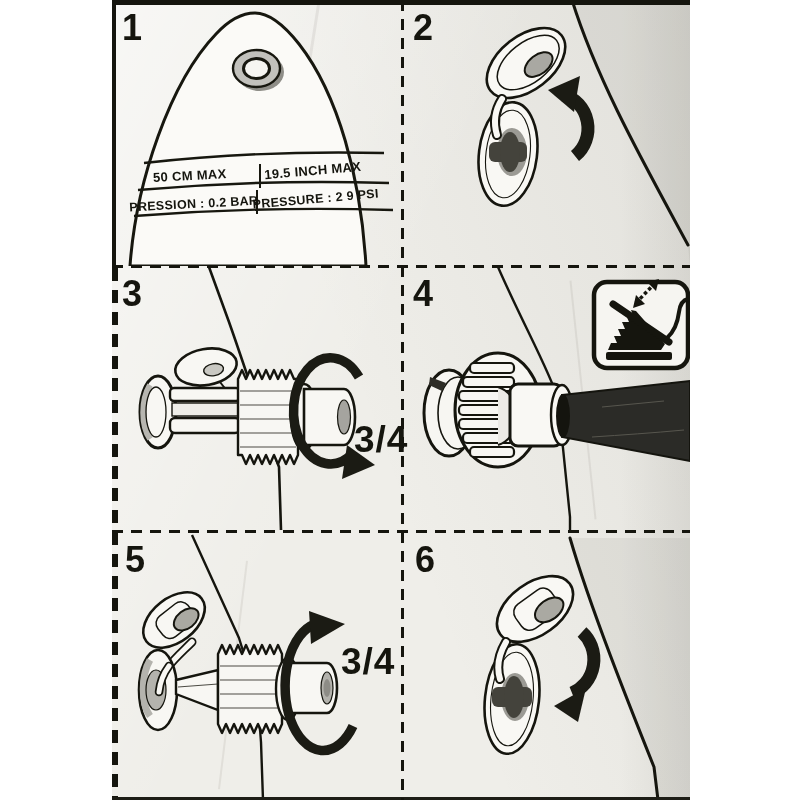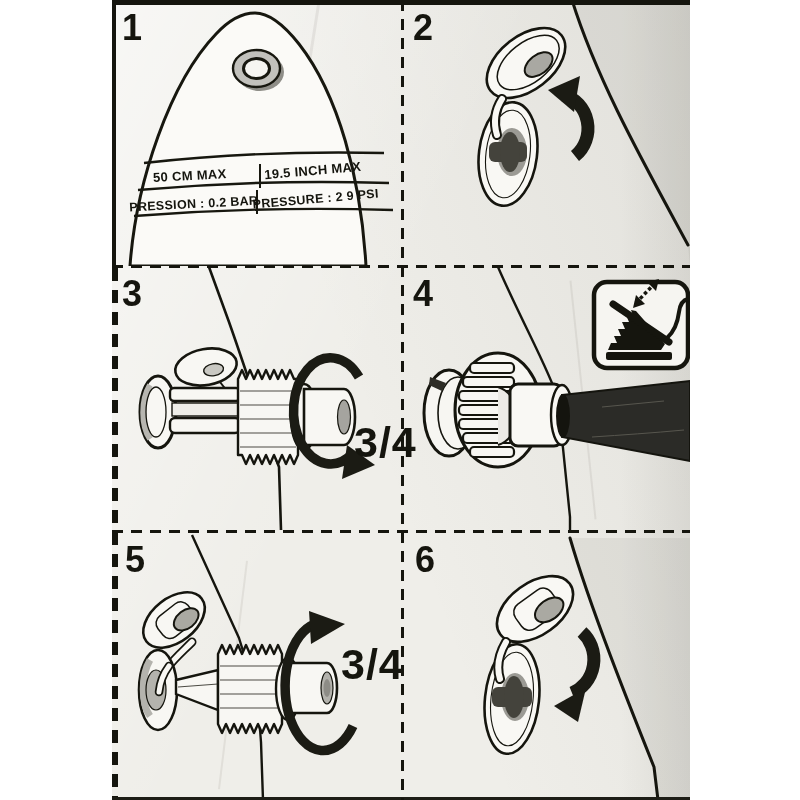--- a/index.html
+++ b/index.html
@@ -21,21 +21,21 @@
   .bottom-border{position:absolute;left:0;right:0;bottom:0;height:3px;background:#1d1d16;}
   .left-border-solid{position:absolute;left:0;top:0;width:4px;height:268px;background:#15150e;}
   .left-border-dashed{position:absolute;left:0;top:268px;bottom:0;width:6px;
     background:repeating-linear-gradient(180deg,#15150e 0 13px, rgba(0,0,0,0) 13px 22px);}
   .h-divider{position:absolute;left:0;right:0;height:3px;
     background:repeating-linear-gradient(90deg,#15150e 0 11px, rgba(0,0,0,0) 11px 19px);}
   .v-divider{position:absolute;top:0;bottom:0;left:289px;width:3px;
     background:repeating-linear-gradient(180deg,#15150e 0 11px, rgba(0,0,0,0) 11px 19px);}
   .panel-svg{position:absolute;}
   .num{position:absolute;font-weight:bold;font-size:36px;color:#15150e;line-height:1;}
-  .rot-label{position:absolute;font-weight:bold;font-size:43px;color:#15150e;line-height:1;letter-spacing:1px;}
+  .rot-label{position:absolute;font-weight:bold;font-size:37px;color:#15150e;line-height:1;letter-spacing:1px;}
   .band-text{font-weight:bold;fill:#15150e;letter-spacing:.3px;}
 </style>
 </head>
 <body>
 
 <div class="page">
 
   <div class="crease" style="left:185px;top:0;width:3px;height:262px;transform:rotate(9deg);"></div>
   <div class="crease" style="left:470px;top:280px;width:2px;height:240px;transform:rotate(-6deg);"></div>
   <div class="crease" style="left:120px;top:560px;width:2px;height:230px;transform:rotate(7deg);"></div>

